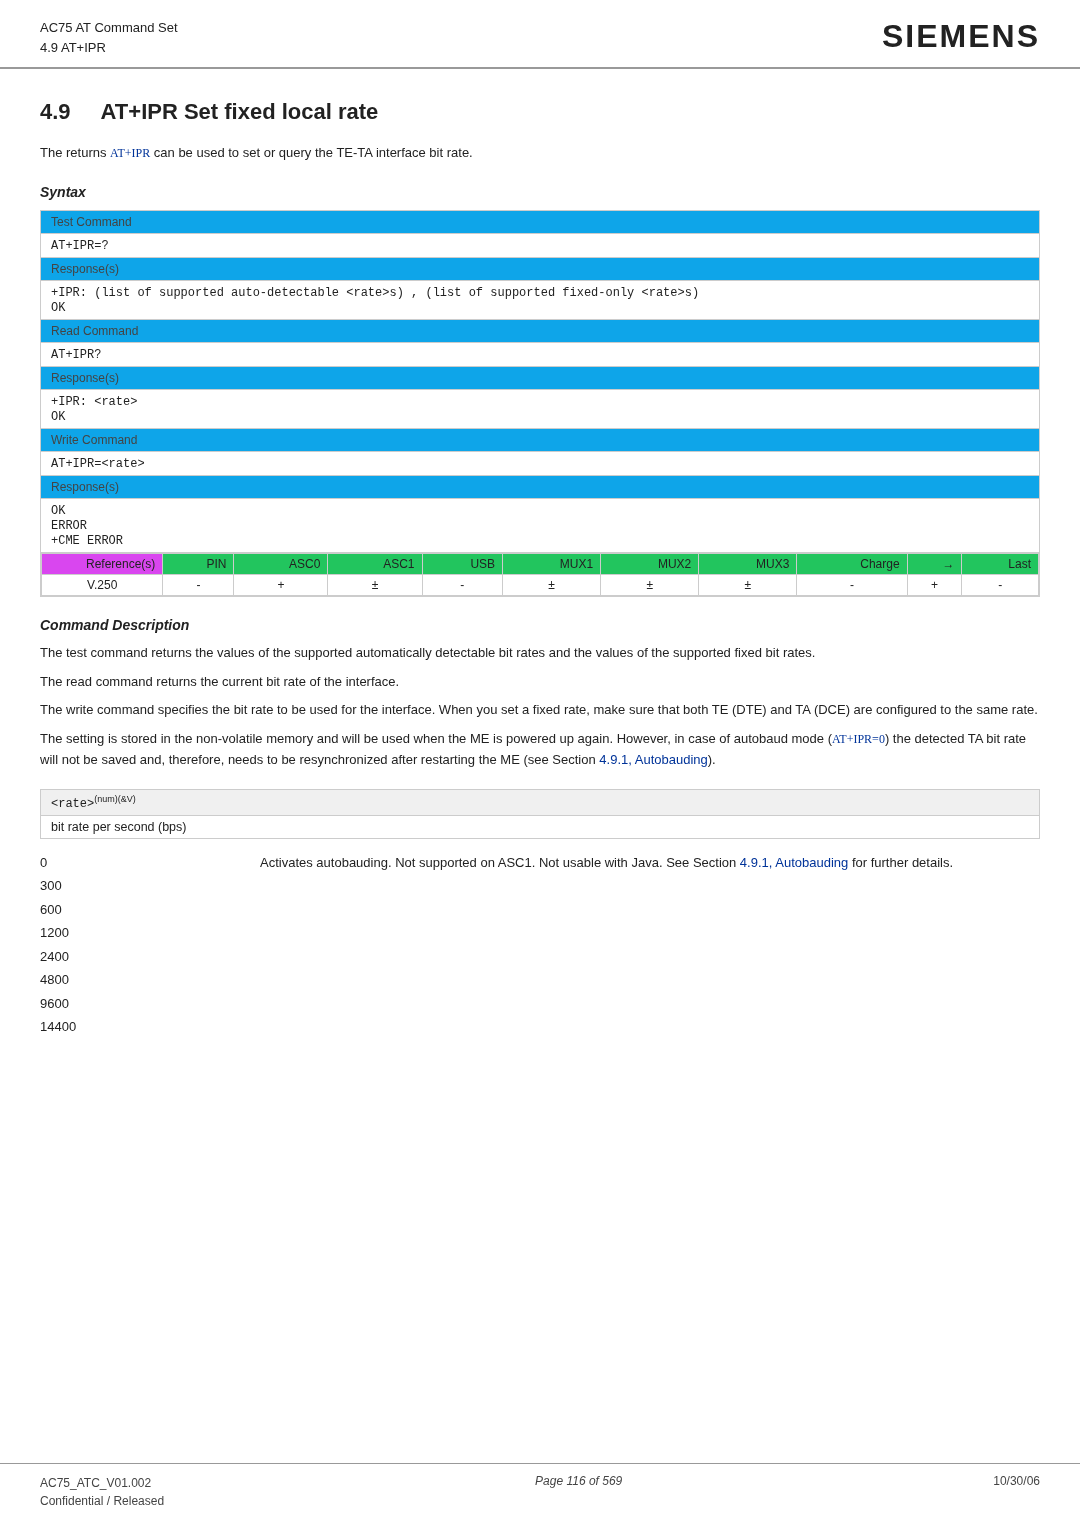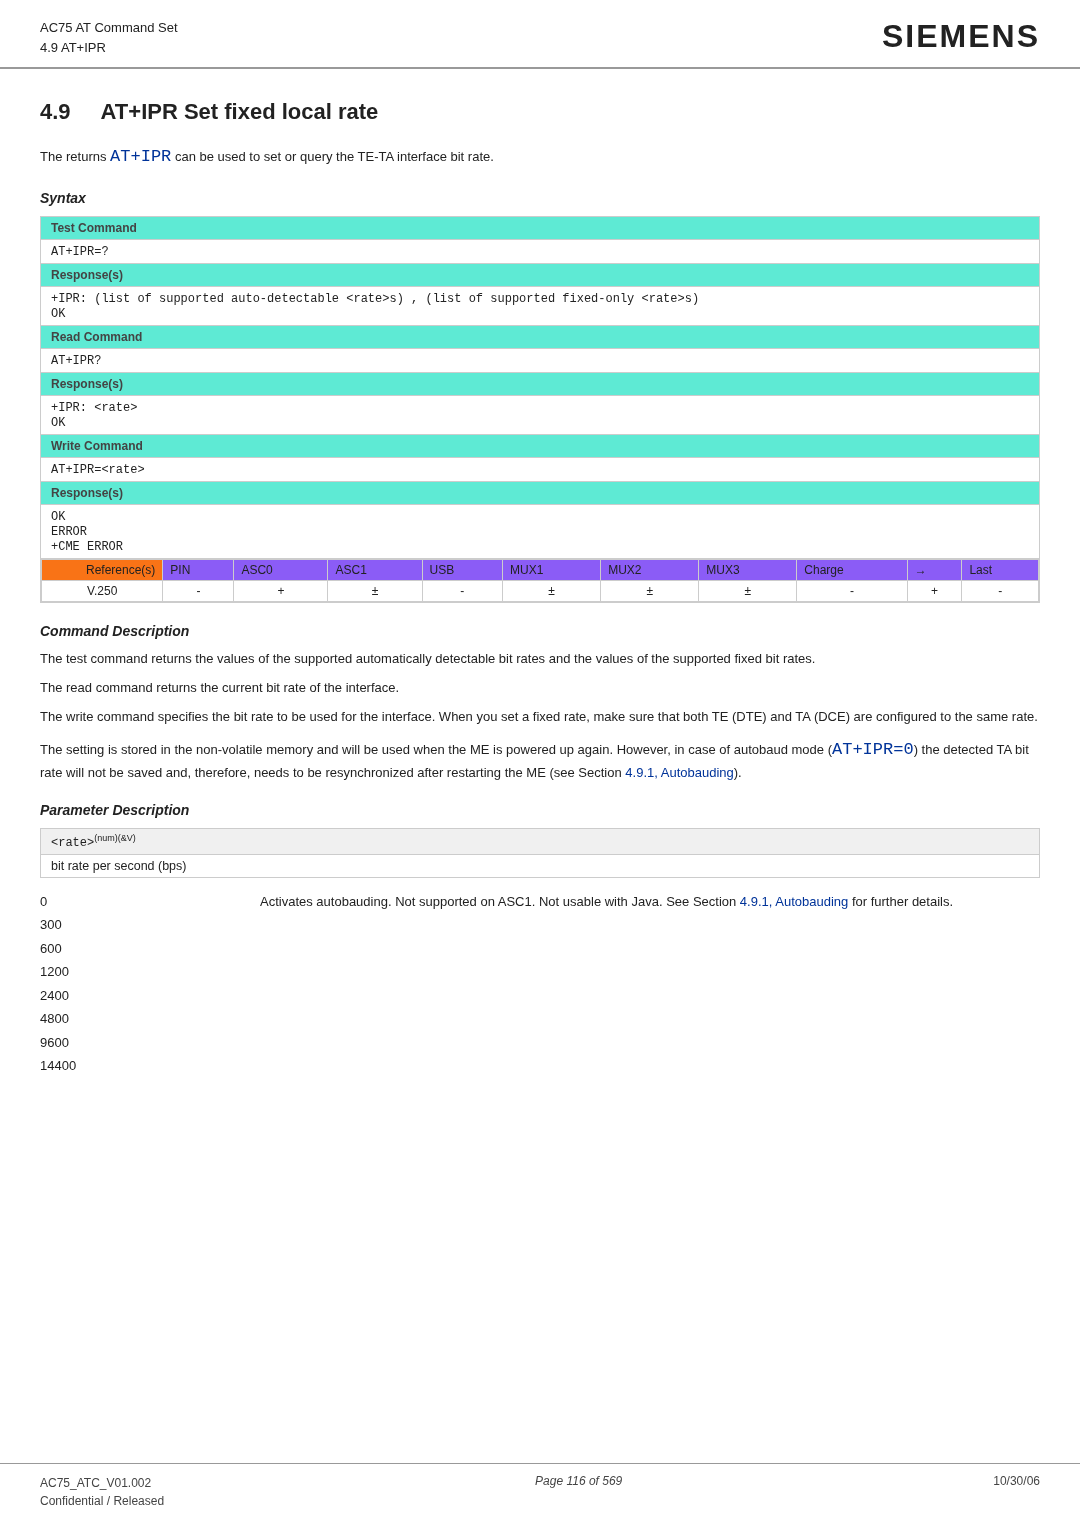--- a/index.html
+++ b/index.html
@@ -55,22 +55,22 @@
       font-weight: bold;
     }
 
     
     .intro-para {
       font-size: 13px;
       margin-bottom: 20px;
       line-height: 1.6;
     }
     .code-inline {
-      font-family: Liberation Mono, monospace;
-      font-size: 17px;
+      font-family: Liberation Serif, serif;
+      font-size: 12px;
       color: #003399;
       background: none;
     }
 
     
     .subsection-heading {
       font-style: italic;
       font-weight: bold;
       font-size: 14px;
       margin-bottom: 10px;
@@ -82,40 +82,40 @@
       border-collapse: collapse;
       margin-bottom: 20px;
       font-size: 12.5px;
     }
     .syntax-table td {
       border: 1px solid #ccc;
       padding: 4px 10px;
       vertical-align: top;
     }
     .syntax-table .row-header {
-      background: #5eead4;
+      background: #0ea5e9;
       color: #444;
       font-size: 12px;
-      font-weight: bold;
+      font-weight: normal;
     }
     code {
       font-family: 'Courier New', Courier, monospace;
       font-size: 12px;
     }
     .ref-table {
       width: 100%;
       border-collapse: collapse;
       font-size: 12px;
     }
     .ref-table th {
       border: 1px solid #ccc;
-      background: #8b5cf6;
+      background: #22c55e;
       padding: 3px 7px;
       font-weight: normal;
-      text-align: left;
+      text-align: right;
     }
     .ref-table td {
       border: 1px solid #ccc;
       padding: 3px 7px;
       text-align: center;
       vertical-align: middle;
     }
 
     
     .cmd-desc-section {
@@ -264,21 +264,21 @@
         <code>ERROR</code><br>
         <code>+CME ERROR</code>
       </td>
     </tr>
 
     <tr>
       <td style="padding:0;">
         <table class="ref-table">
           <tbody>
                 <tr>
-            <td style="text-align:left; background:#f97316; width:120px;padding-left:44px;">Reference(s)</td>
+            <td style="text-align:left; background:#d946ef; width:120px;padding-left:44px;">Reference(s)</td>
             <th>PIN</th>
             <th>ASC0</th>
             <th>ASC1</th>
             <th>USB</th>
             <th>MUX1</th>
             <th>MUX2</th>
             <th>MUX3</th>
             <th>Charge</th>
             <th>→</th>
             <th>Last</th>
@@ -305,21 +305,20 @@
 
   <div class="cmd-desc-section">
     <div class="subsection-heading">Command Description</div>
     <p>The test command returns the values of the supported automatically detectable bit rates and the values of the supported fixed bit rates.</p>
     <p>The read command returns the current bit rate of the interface.</p>
     <p>The write command specifies the bit rate to be used for the interface. When you set a fixed rate, make sure that both TE (DTE) and TA (DCE) are configured to the same rate.</p>
     <p>The setting is stored in the non-volatile memory and will be used when the ME is powered up again. However, in case of autobaud mode (<span class="code-inline">AT+IPR=0</span>) the detected TA bit rate will not be saved and, therefore, needs to be resynchronized after restarting the ME (see Section <a class="link-blue" href="#">4.9.1, Autobauding</a>).</p>
   </div>
 
   <div class="param-section">
-    <div class="subsection-heading">Parameter Description</div>
 
     <table class="param-table">
       <tbody>
           <tr class="param-header-row">
         <td colspan="2">
           <code>&lt;rate&gt;</code><sup>(num)(&amp;V)</sup>
         </td>
       </tr>
       <tr class="param-desc-row">
         <td colspan="2">bit rate per second (bps)</td>

